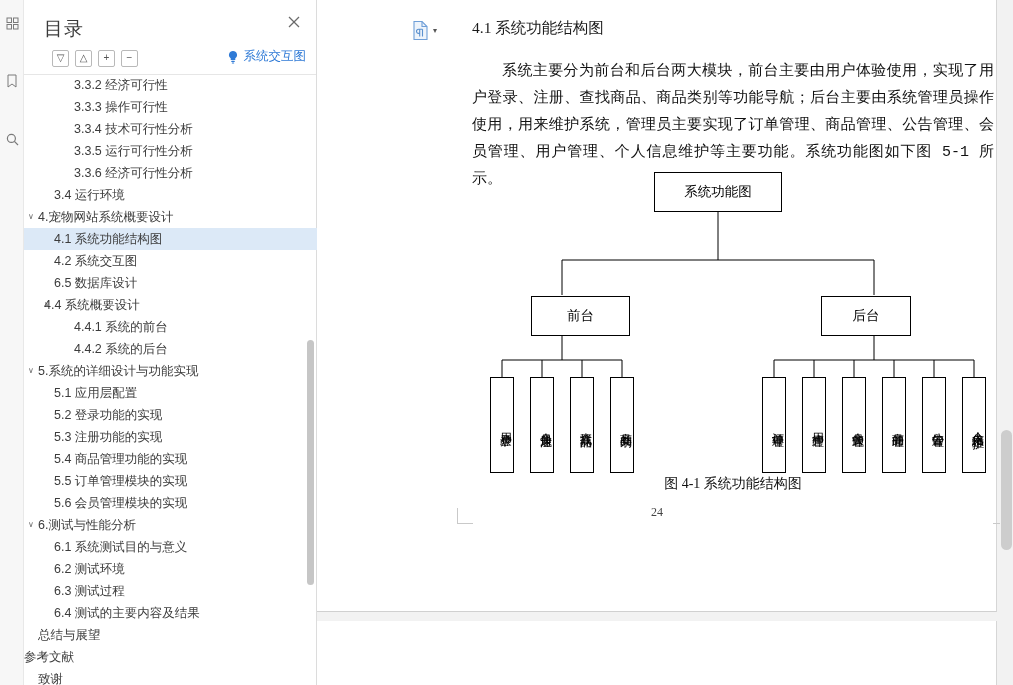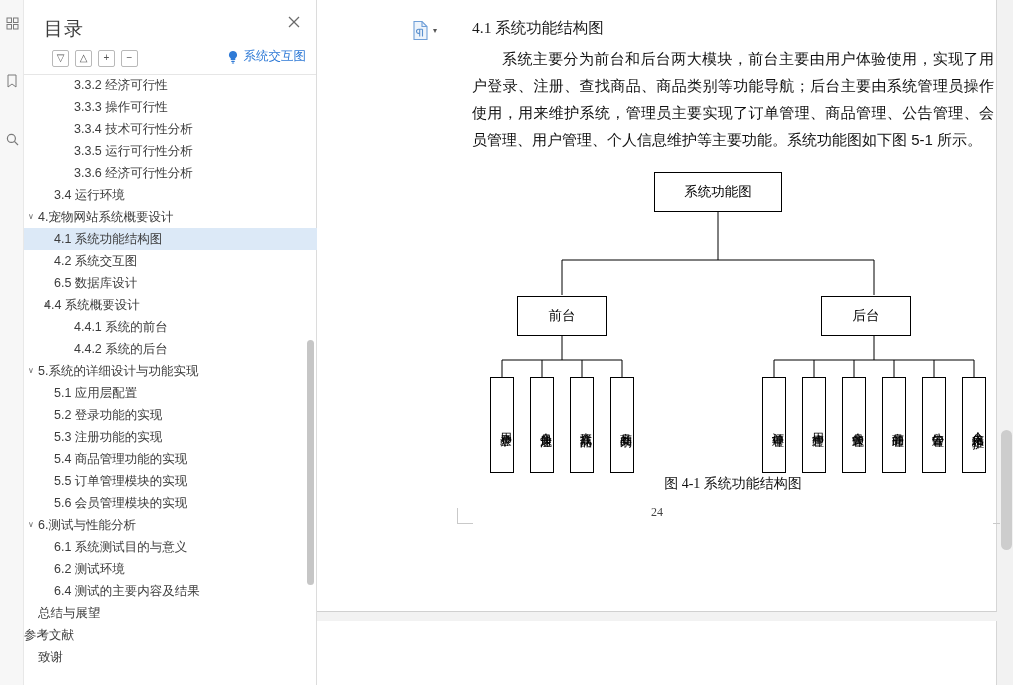--- a/index.html
+++ b/index.html
@@ -200,27 +200,27 @@
 
   .heading {
     position: absolute;
     left: 155px; top: 18px;
     font-size: 15.5px;
     color: #1a1a1a;
     font-family: "Liberation Serif", serif;
   }
   .body-text {
     position: absolute;
-    left: 155px; top: 45px;
+    left: 155px; top: 58px;
     width: 522px;
     font-size: 15px;
     line-height: 27px;
     color: #111;
     text-align: justify;
-    font-family: Liberation Sans, sans-serif;
+    font-family: Liberation Mono, monospace;
     text-indent: 30px;
   }
 
   
   .diagram {
     position: absolute;
     left: 155px; top: 155px;
     width: 522px; height: 330px;
   }
   .dnode {
@@ -346,20 +346,21 @@
         <div class="toc-item"><span class="caret" style="left: 0px;">∨</span><span class="lbl" style="margin-left: 14px;">5.系统的详细设计与功能实现</span></div>
         <div class="toc-item"><span class="caret" style="left: 16px;"></span><span class="lbl" style="margin-left: 30px;">5.1 应用层配置</span></div>
         <div class="toc-item"><span class="caret" style="left: 16px;"></span><span class="lbl" style="margin-left: 30px;">5.2 登录功能的实现</span></div>
         <div class="toc-item"><span class="caret" style="left: 16px;"></span><span class="lbl" style="margin-left: 30px;">5.3 注册功能的实现</span></div>
         <div class="toc-item"><span class="caret" style="left: 16px;"></span><span class="lbl" style="margin-left: 30px;">5.4 商品管理功能的实现</span></div>
         <div class="toc-item"><span class="caret" style="left: 16px;"></span><span class="lbl" style="margin-left: 30px;">5.5 订单管理模块的实现</span></div>
         <div class="toc-item"><span class="caret" style="left: 16px;"></span><span class="lbl" style="margin-left: 30px;">5.6 会员管理模块的实现</span></div>
         <div class="toc-item"><span class="caret" style="left: 0px;">∨</span><span class="lbl" style="margin-left: 14px;">6.测试与性能分析</span></div>
         <div class="toc-item"><span class="caret" style="left: 16px;"></span><span class="lbl" style="margin-left: 30px;">6.1 系统测试目的与意义</span></div>
         <div class="toc-item"><span class="caret" style="left: 16px;"></span><span class="lbl" style="margin-left: 30px;">6.2 测试环境</span></div>
+        <div class="toc-item"><span class="caret" style="left: 16px;"></span><span class="lbl" style="margin-left: 30px;">6.3 测试过程</span></div>
         <div class="toc-item"><span class="caret" style="left: 16px;"></span><span class="lbl" style="margin-left: 30px;">6.4 测试的主要内容及结果</span></div>
         <div class="toc-item"><span class="caret" style="left: 0px;"></span><span class="lbl" style="margin-left: 14px;">总结与展望</span></div>
         <div class="toc-item"><span class="caret" style="left: 0px;"></span><span class="lbl" style="margin-left: 0; font-family: Liberation Serif, serif;">参考文献</span></div>
         <div class="toc-item"><span class="caret" style="left: 0px;"></span><span class="lbl" style="margin-left: 14px;">致谢</span></div>
       </div>
 
     <div class="toc-scrollbar">
       <div class="toc-thumb"></div>
     </div>
   </div>
@@ -403,21 +404,21 @@
             <line x1="342" y1="205" x2="342" y2="222"></line>
             <line x1="382" y1="205" x2="382" y2="222"></line>
             <line x1="422" y1="205" x2="422" y2="222"></line>
             <line x1="462" y1="205" x2="462" y2="222"></line>
             <line x1="502" y1="205" x2="502" y2="222"></line>
           </g>
         </svg>
 
         <div class="dnode" style="left:182px; top:17px; width:128px; height:40px;">系统功能图</div>
 
-        <div class="dnode" style="left:45px; top:141px; width:90px; height:40px;">前台</div>
+        <div class="dnode" style="left:59px; top:141px; width:99px; height:40px;">前台</div>
 
         <div class="dnode" style="left:349px; top:141px; width:90px; height:40px;">后台</div>
 
         <div class="dnode vert" style="left:18px; top:222px; width:24px; height:96px;">用户登录</div>
         <div class="dnode vert" style="left:58px; top:222px; width:24px; height:96px;">会员注册</div>
         <div class="dnode vert" style="left:98px; top:222px; width:24px; height:96px;">查找商品</div>
         <div class="dnode vert" style="left:138px; top:222px; width:24px; height:96px;">商品类别</div>
 
         <div class="dnode vert" style="left:290px; top:222px; width:24px; height:96px;">订单管理</div>
         <div class="dnode vert" style="left:330px; top:222px; width:24px; height:96px;">用户管理</div>

